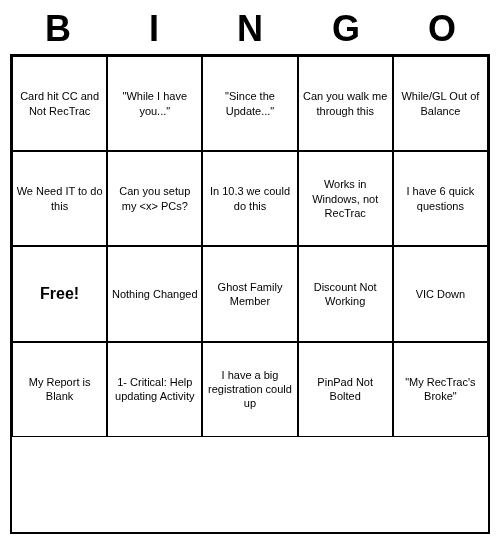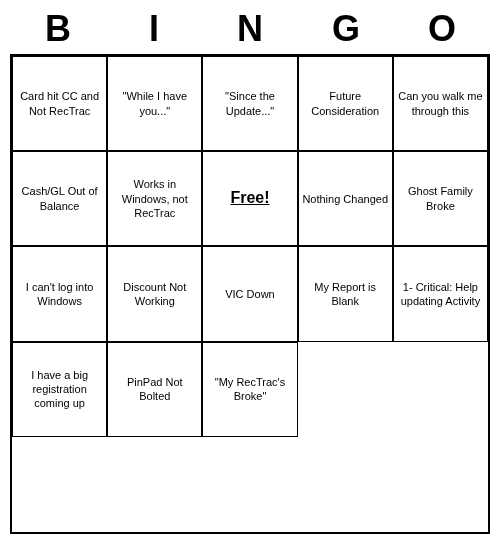--- a/index.html
+++ b/index.html
@@ -41,46 +41,47 @@
       text-align: center;
       padding: 3px;
       font-size: 11px;
       line-height: 1.3;
       color: #000;
       background: #fff;
     }
     .bingo-cell.free {
       font-size: 16px;
       font-weight: bold;
-      text-decoration: underline;
     }
   </style>
 </head>
 <body>
 
 <div class="bingo-header">
   <span class="bingo-letter">B</span>
   <span class="bingo-letter">I</span>
   <span class="bingo-letter">N</span>
   <span class="bingo-letter">G</span>
   <span class="bingo-letter">O</span>
 </div>
 
 <div class="bingo-grid" id="grid">
 <div class="bingo-cell">Card hit CC and Not RecTrac</div>
     <div class="bingo-cell">"While I have you..."</div>
     <div class="bingo-cell">"Since the Update..."</div>
-    <div class="bingo-cell">Future Consideration</div>
     <div class="bingo-cell">Can you walk me through this</div>
-    <div class="bingo-cell">Cash/GL Out of Balance</div>
+    <div class="bingo-cell">While/GL Out of Balance</div>
+    <div class="bingo-cell">We Need IT to do this</div>
+    <div class="bingo-cell">Can you setup my &lt;x&gt; PCs?</div>
+    <div class="bingo-cell">In 10.3 we could do this</div>
     <div class="bingo-cell">Works in Windows, not RecTrac</div>
+    <div class="bingo-cell">I have 6 quick questions</div>
     <div class="bingo-cell free">Free!</div>
     <div class="bingo-cell">Nothing Changed</div>
-    <div class="bingo-cell">Ghost Family Broke</div>
-    <div class="bingo-cell">I can't log into Windows</div>
+    <div class="bingo-cell">Ghost Family Member</div>
     <div class="bingo-cell">Discount Not Working</div>
     <div class="bingo-cell">VIC Down</div>
     <div class="bingo-cell">My Report is Blank</div>
     <div class="bingo-cell">1- Critical: Help updating Activity</div>
-    <div class="bingo-cell">I have a big registration coming up</div>
+    <div class="bingo-cell">I have a big registration could up</div>
     <div class="bingo-cell">PinPad Not Bolted</div>
     <div class="bingo-cell">"My RecTrac's Broke"</div>
   </div>
 
 </body></html>

